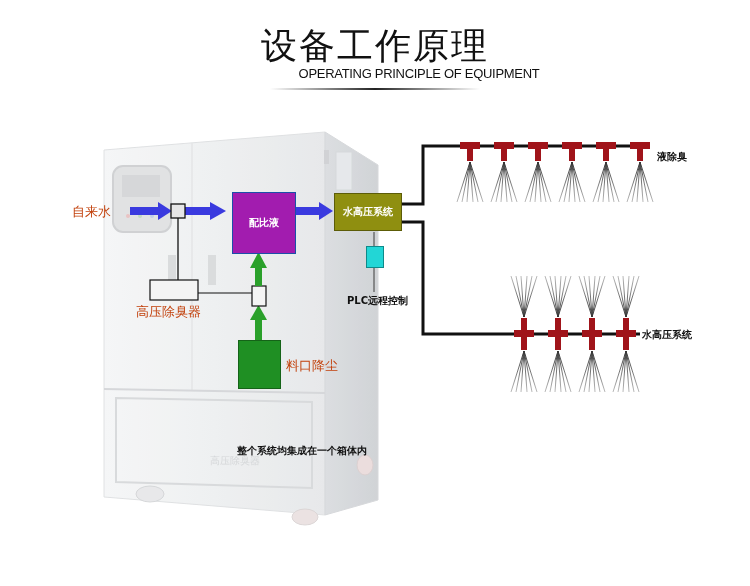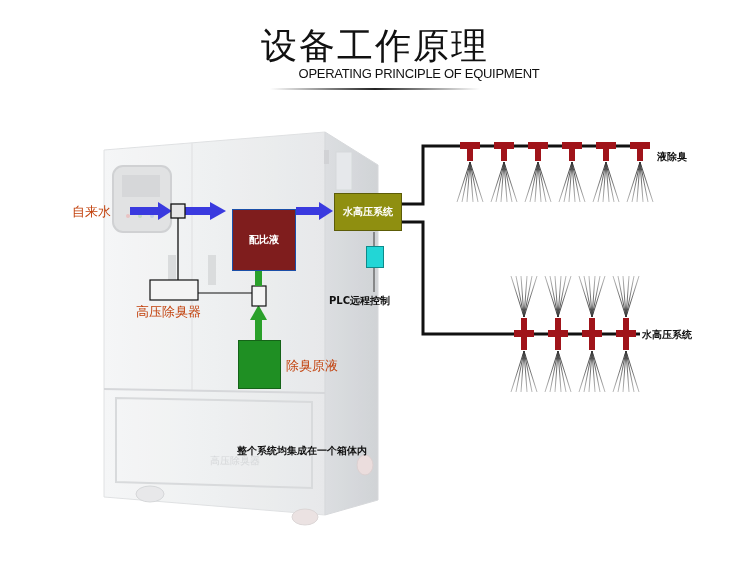--- a/index.html
+++ b/index.html
@@ -224,24 +224,24 @@
         <line x1="626" y1="317" x2="629" y2="276" stroke="url(#sprayUp)" stroke-width="1"></line>
         <line x1="626" y1="351" x2="629" y2="392" stroke="url(#spray)" stroke-width="1"></line>
         <line x1="626" y1="317" x2="634" y2="276" stroke="url(#sprayUp)" stroke-width="1"></line>
         <line x1="626" y1="351" x2="634" y2="392" stroke="url(#spray)" stroke-width="1"></line>
         <line x1="626" y1="317" x2="639" y2="276" stroke="url(#sprayUp)" stroke-width="1"></line>
         <line x1="626" y1="351" x2="639" y2="392" stroke="url(#spray)" stroke-width="1"></line>
       </g>
     </g>
 </svg>
 
-<div class="box" style="left:232px;top:192px;width:62px;height:60px;background:#7f1d1d;border:1px solid #1b4fa8;margin-top:17px;">配比液</div>
+<div class="box" style="left:232px;top:192px;width:62px;height:60px;background:#a21caf;border:1px solid #1b4fa8;">配比液</div>
 <div class="box" style="left:334px;top:193px;width:66px;height:36px;background:#8f8f10;border:1px solid #5c5c08;">水高压系统</div>
 <div class="box" style="left:366px;top:246px;width:16px;height:20px;background:#22d6d6;border:1px solid #0d8a8a;"></div>
 <div class="box" style="left:238px;top:340px;width:41px;height:47px;background:#1f8f23;border:1px solid #156318;"></div>
 
 <div class="lbl lbl-serif" style="left:72px;top:203px;">自来水</div>
 <div class="lbl lbl-serif" style="left:136px;top:303px;">高压除臭器</div>
-<div class="lbl lbl-serif" style="left:286px;top:357px;">除臭原液</div>
-<div class="lbl lbl-bold" style="left:329px;top:294px;">PLC远程控制</div>
+<div class="lbl lbl-serif" style="left:286px;top:357px;">料口降尘</div>
+<div class="lbl lbl-bold" style="left:347px;top:294px;">PLC远程控制</div>
 <div class="lbl lbl-bold" style="left:237px;top:444px;">整个系统均集成在一个箱体内</div>
 <div class="lbl lbl-bold" style="left:657px;top:150px;">液除臭</div>
 <div class="lbl lbl-bold" style="left:642px;top:328px;">水高压系统</div>
 
 </body></html>

